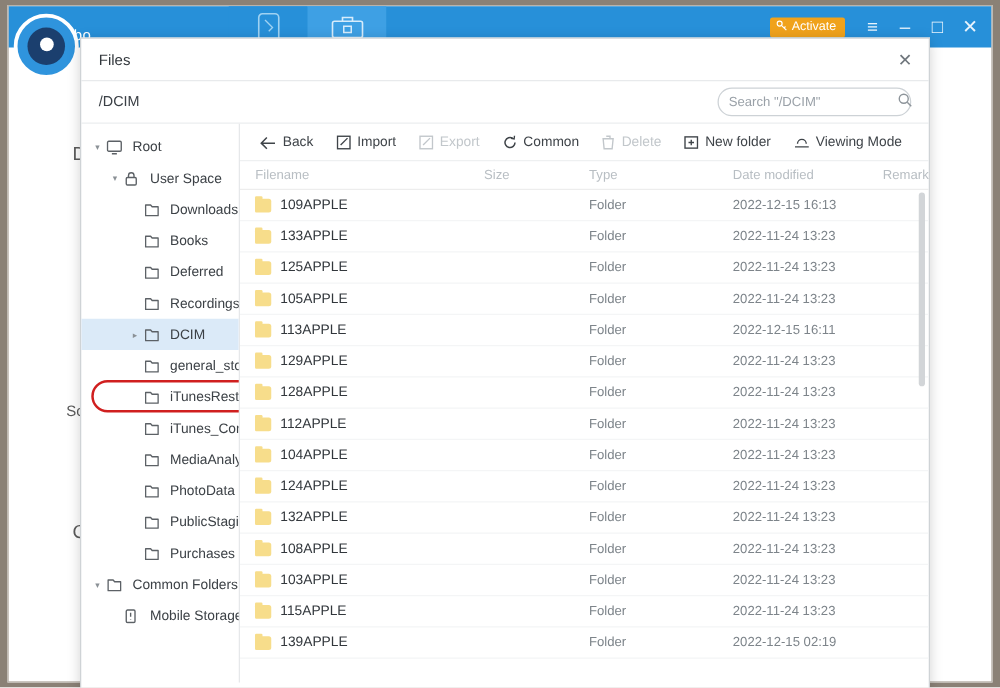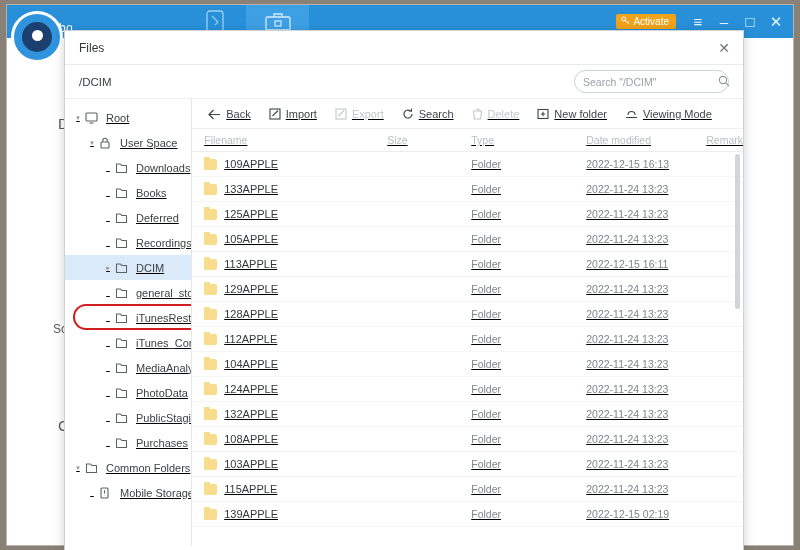--- a/index.html
+++ b/index.html
@@ -94,21 +94,21 @@
     display: flex; align-items: center; padding: 0 8px;
   }
   .search-box input {
     border: none; outline: none; flex: 1;
     font-size: 10.5px; color: #7d858c;
     font-family: "Liberation Sans", sans-serif;
     background: transparent;
   }
   .search-box input::placeholder { color: #9aa1a8; }
 
-  .dlg-body { display: flex; height: 447px; text-decoration: underline; }
+  .dlg-body { display: flex; height: 447px; }
 
   
   .sidebar {
     width: 158px; border-right: 1px solid #e6e8ea;
     padding-top: 6px; position: relative;
     overflow: hidden;
   }
   .tree-item {
     height: 25px; display: flex; align-items: center;
     font-size: 11px; color: #3c4146; white-space: nowrap;
@@ -439,21 +439,21 @@
               </span>
             <span>Export</span>
           </div>
           <div class="tbtn">
             <span>
                 <svg width="12" height="12" viewBox="0 0 12 12">
                   <path d="M10 6 A4 4 0 1 1 8.2 2.7" fill="none" stroke="currentColor" stroke-width="1.2"></path>
                   <path d="M9.6 0.6 L9.3 3.2 L6.8 2.6" fill="none" stroke="currentColor" stroke-width="1.1"></path>
                 </svg>
               </span>
-            <span>Search</span>
+            <span>Common</span>
           </div>
           <div class="tbtn disabled">
             <span>
                 <svg width="11" height="12" viewBox="0 0 11 12">
                   <path d="M1.5 3 h8 l-.8 8 h-6.4 z M4 1 h3 v2" fill="none" stroke="currentColor" stroke-width="1.1"></path>
                 </svg>
               </span>
             <span>Delete</span>
           </div>
           <div class="tbtn">

